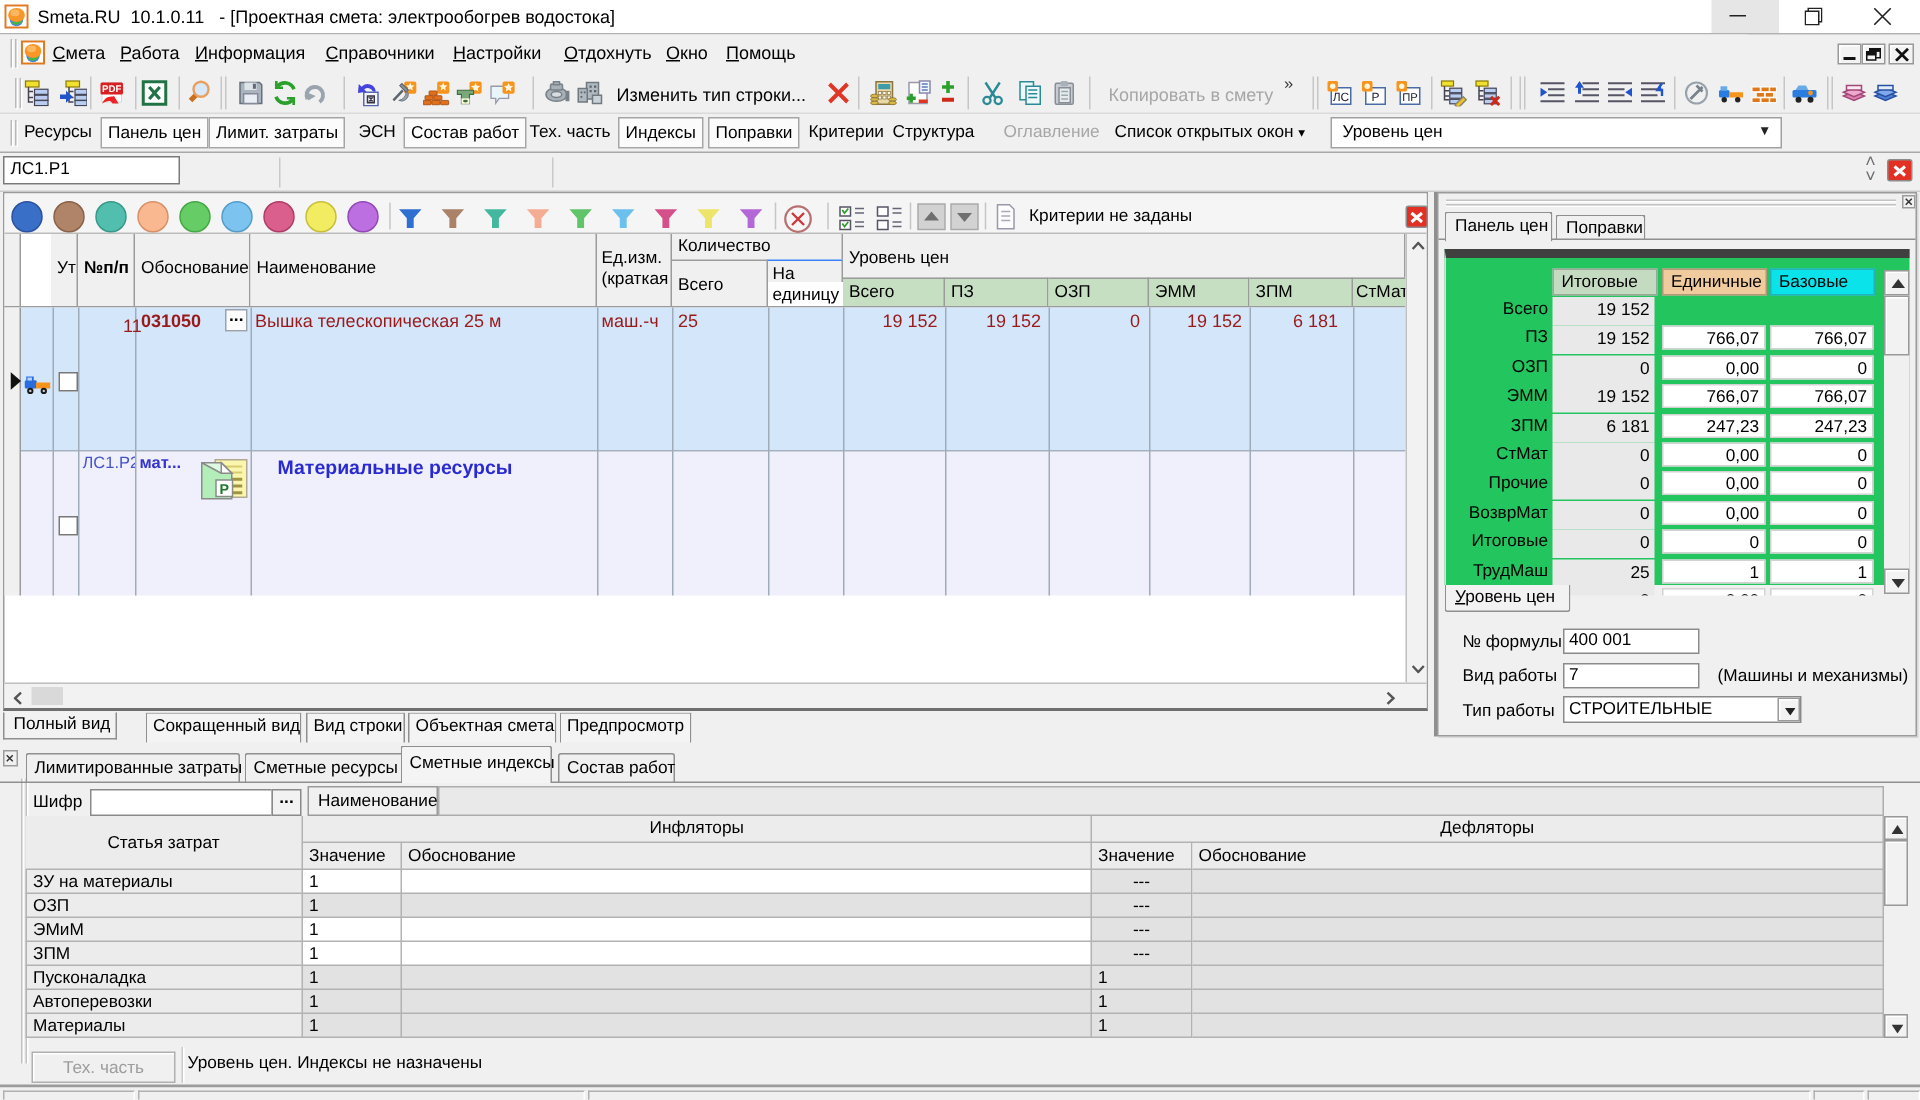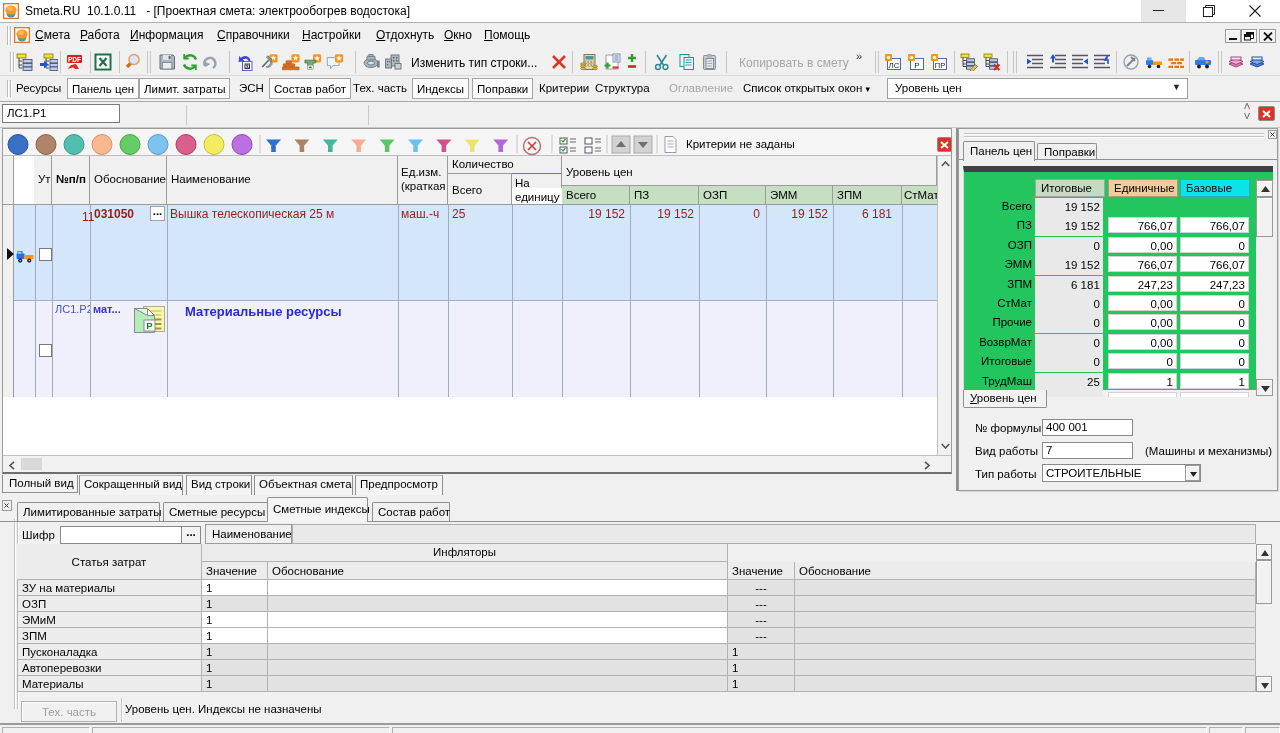--- a/index.html
+++ b/index.html
@@ -16,21 +16,21 @@
 .hc{position:absolute;top:156px;height:48px;border-right:1px solid #9b9b9b;box-sizing:border-box;background:#f0f0f0;}
 .red{color:#9a1a1a;font-size:12px;}
 .blu{color:#3434cf;}
 .rv{position:absolute;top:207px;height:14px;text-align:right;color:#9a1a1a;font-size:12px;}
 .prow{height:19.4px;line-height:19px;position:relative;}
 .plbl{position:absolute;left:0;top:0;width:68px;text-align:right;}
 .pv1{position:absolute;left:71px;top:1px;width:68px;text-align:right;background:#e9e9e9;}
 .pv2{position:absolute;left:144px;top:1px;width:69px;text-align:right;background:#fff;border:1px solid #d2d2d2;height:16px;line-height:16px;box-sizing:border-box;}
 .pv3{position:absolute;left:216px;top:1px;width:69px;text-align:right;background:#fff;border:1px solid #d2d2d2;height:16px;line-height:16px;box-sizing:border-box;}
 .dt{position:absolute;height:16px;line-height:16px;box-sizing:border-box;border-right:1px solid #b2b2b2;border-bottom:1px solid #b2b2b2;padding-left:4px;}
-.btab{position:absolute;top:475px;height:34px;line-height:17px;padding:0 4px;background:#f4f4f4;border:1px solid #8f8f8f;border-top:1px solid #b5b5b5;border-radius:0 0 3px 3px;text-align:center;}
+.btab{position:absolute;top:475px;height:34px;line-height:17px;padding:0 4px;background:#f4f4f4;border:1px solid #8f8f8f;border-top:1px solid #b5b5b5;border-radius:0 0 3px 3px;text-align:center;margin-left:18px;}
 .dtab{position:absolute;height:20px;line-height:19px;padding:0 5px;background:#f0f0f0;border:1px solid #8f8f8f;border-bottom:none;border-radius:2px 2px 0 0;}
 .sunk{background:#fff;border:1px solid #8b8b8b;box-sizing:border-box;}
 .raised{background:#f2f2f2;border:1px solid #999;box-shadow:inset 1px 1px 0 #fff;box-sizing:border-box;}
 </style>
 </head>
 <body>
 <div class="ab" style="left:0;top:0;width:1280px;height:23px;background:#fff;border-bottom:1px solid #b1b1b1;box-sizing:border-box;">
   <svg class="ab" style="left:3px;top:3px" width="16" height="16" viewBox="0 0 16 16">
     <rect x="0.5" y="0.5" width="15" height="15" fill="#fff" stroke="#e07820" stroke-width="1.6"></rect>
     <circle cx="8" cy="10" r="4.5" fill="#4f86d8"></circle>
@@ -707,20 +707,21 @@
   <div class="ab" style="left:268px;top:26px;width:99px;height:1px;background:#f4f4f4;"></div>
 
   <div class="ab" style="left:22px;top:34px;">Шифр</div>
   <div class="ab sunk" style="left:60px;top:31px;width:122px;height:18px;border-color:#8a8a8a;"></div>
   <div class="ab" style="left:181px;top:31px;width:20px;height:18px;background:#f2f2f2;border:1px solid #8a8a8a;box-sizing:border-box;text-align:center;line-height:11px;font-weight:bold;">...</div>
   <div class="ab" style="left:205px;top:29px;width:87px;height:20px;background:#f0f0f0;border:1px solid #9b9b9b;box-sizing:border-box;line-height:18px;padding-left:6px;">Наименование</div>
   <div class="ab" style="left:292px;top:29px;width:964px;height:20px;background:#e9e9e9;border:1px solid #adadad;box-sizing:border-box;"></div>
 
   <div class="ab" style="left:17px;top:49px;width:185px;height:36px;background:#ececec;border:1px solid #b2b2b2;border-width:0 1px 1px 0;box-sizing:border-box;text-align:center;line-height:36px;">Статья затрат</div>
   <div class="ab" style="left:202px;top:49px;width:526px;height:18px;background:#ececec;border:1px solid #b2b2b2;border-width:0 1px 1px 0;box-sizing:border-box;text-align:center;line-height:17px;">Инфляторы</div>
+  <div class="ab" style="left:728px;top:49px;width:528px;height:18px;background:#ececec;border:1px solid #b2b2b2;border-width:0 1px 1px 0;box-sizing:border-box;text-align:center;line-height:17px;">Дефляторы</div>
   <div class="dt" style="left:202px;top:67px;width:66px;height:18px;line-height:18px;background:#ececec;">Значение</div>
   <div class="dt" style="left:268px;top:67px;width:460px;height:18px;line-height:18px;background:#ececec;">Обоснование</div>
   <div class="dt" style="left:728px;top:67px;width:67px;height:18px;line-height:18px;background:#ececec;">Значение</div>
   <div class="dt" style="left:795px;top:67px;width:461px;height:18px;line-height:18px;background:#ececec;">Обоснование</div>
     <div class="dt" style="left:17px;top:85px;width:185px;background:#ececec;border-left:1px solid #b2b2b2;">ЗУ на материалы</div>
   <div class="dt" style="left:202px;top:85px;width:66px;background:#fff;">1</div>
   <div class="dt" style="left:268px;top:85px;width:460px;background:#fff;"></div>
 <div class="dt" style="left:728px;top:85px;width:67px;background:#e2e2e2;text-align:center;padding-left:0;">---</div>
   <div class="dt" style="left:795px;top:85px;width:461px;background:#e2e2e2;"></div>
   <div class="dt" style="left:17px;top:101px;width:185px;background:#ececec;border-left:1px solid #b2b2b2;">ОЗП</div>

